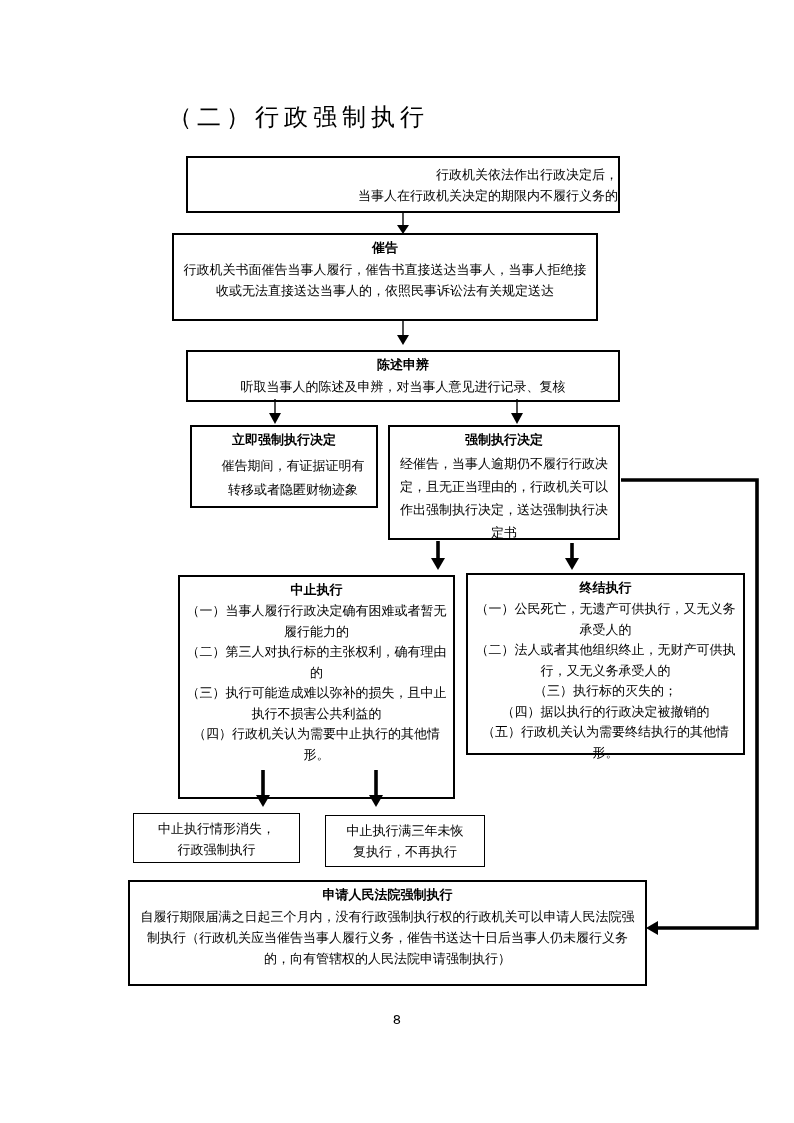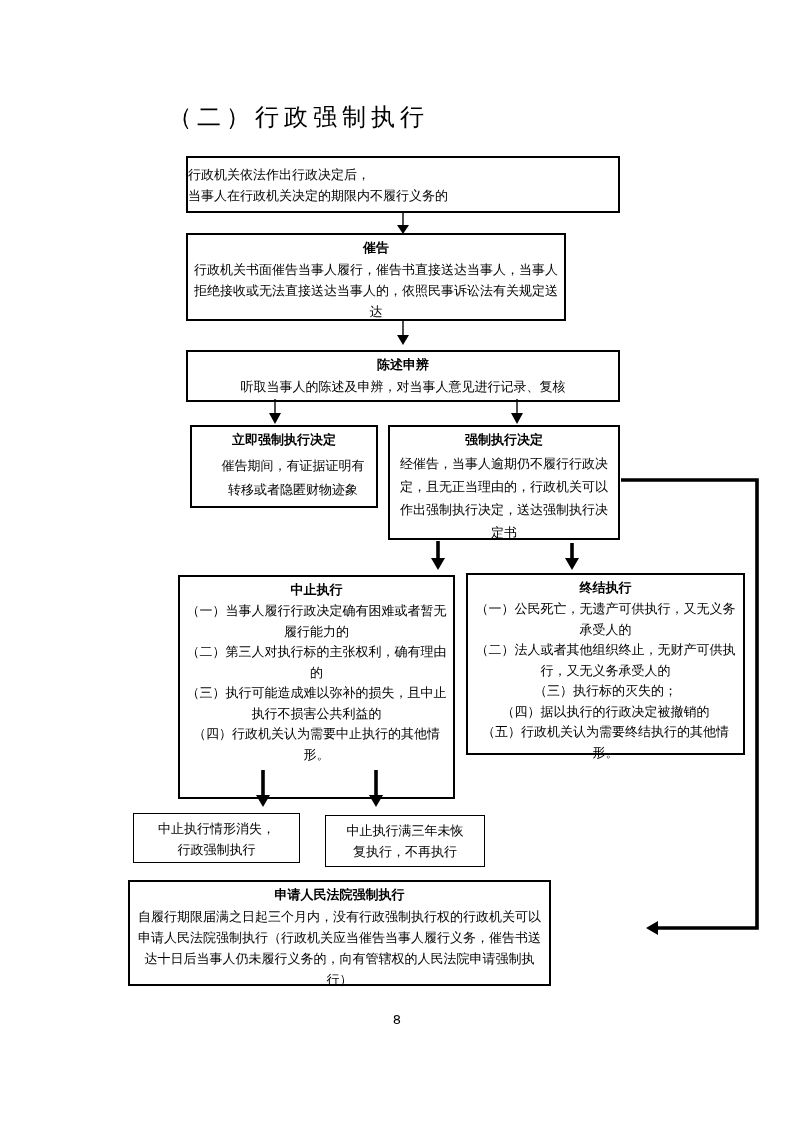--- a/index.html
+++ b/index.html
@@ -22,35 +22,35 @@
     background:#fff;
     box-sizing:border-box;
     font-size:13px;
     line-height:21px;
   }
   .box .t{
     font-weight:bold;text-align:center;
     padding-top:3px;line-height:20px;
   }
   .box .b{padding:1px 6px 2px 6px;text-align:center;}
-  .center{text-align:left;}
+  .center{text-align:right;}
   #b1{left:186px;top:156px;width:434px;height:57px;padding-top:6px;}
-  #b2{left:186px;top:233px;width:380px;height:88px;}
+  #b2{left:172px;top:233px;width:426px;height:88px;}
   #b3{left:186px;top:350px;width:434px;height:52px;}
   #b4{left:190px;top:425px;width:188px;height:83px;}
   #b4 .b{line-height:24px;padding-top:4px;padding-left:24px;}
   #b5{left:388px;top:425px;width:232px;height:115px;}
   #b5 .b{line-height:23px;padding-top:2px;}
   #b6{left:178px;top:575px;width:277px;height:224px;}
   #b7{left:466px;top:573px;width:279px;height:182px;}
   #b6 .b,#b7 .b{line-height:20.5px;}
   #b8{left:133px;top:813px;width:167px;height:50px;border-width:1px;}
   #b9{left:325px;top:815px;width:160px;height:52px;border-width:1px;}
   #b8 .b,#b9 .b{padding:4px 8px;line-height:21px;}
-  #b10{left:128px;top:880px;width:423px;height:106px;}
+  #b10{left:128px;top:880px;width:519px;height:106px;}
   #b10 .b{line-height:21px;}
   .pagenum{
     position:absolute;left:0;top:1012px;width:794px;
     text-align:center;font-size:13px;
   }
   svg.connectors{
     position:absolute;left:0;top:0;
     pointer-events:none;
   }
   svg.connectors line, svg.connectors path{

